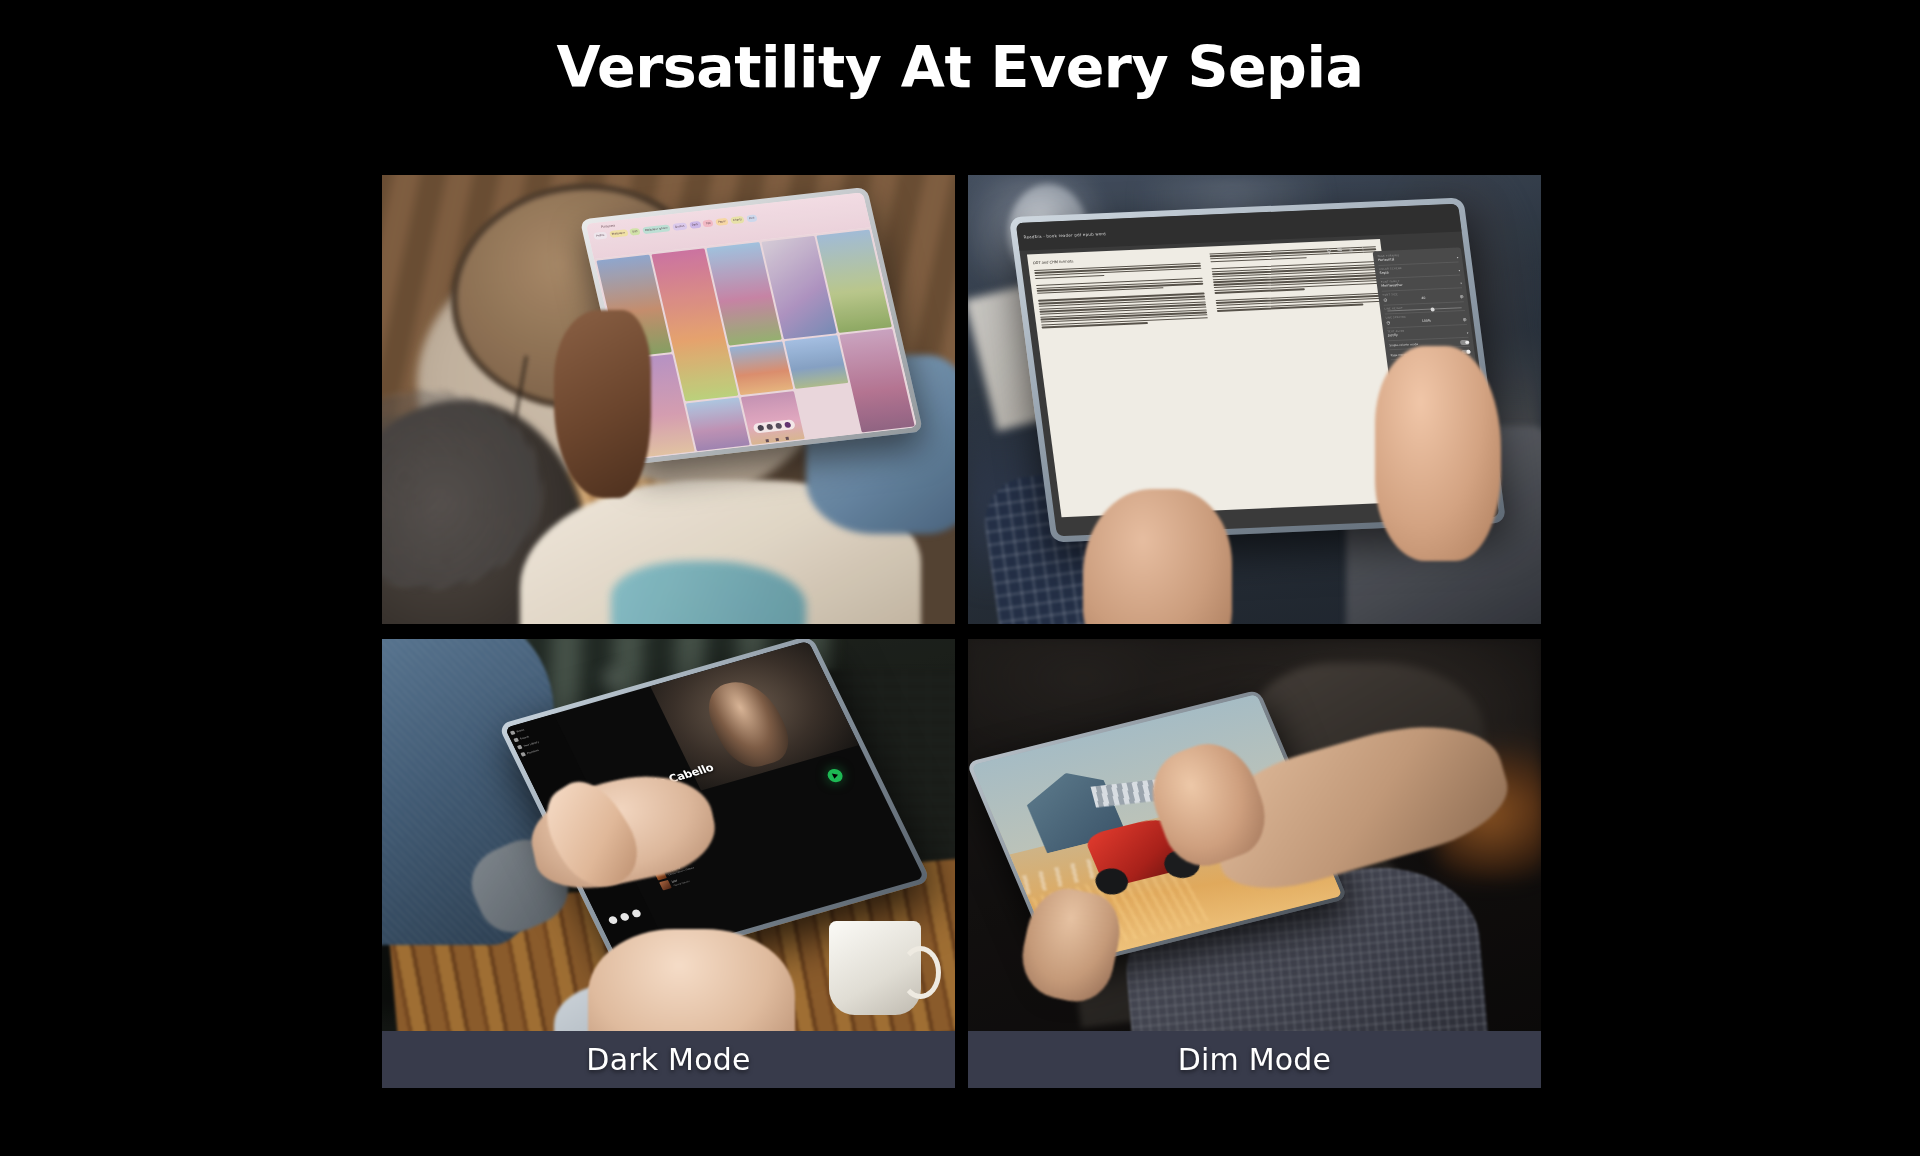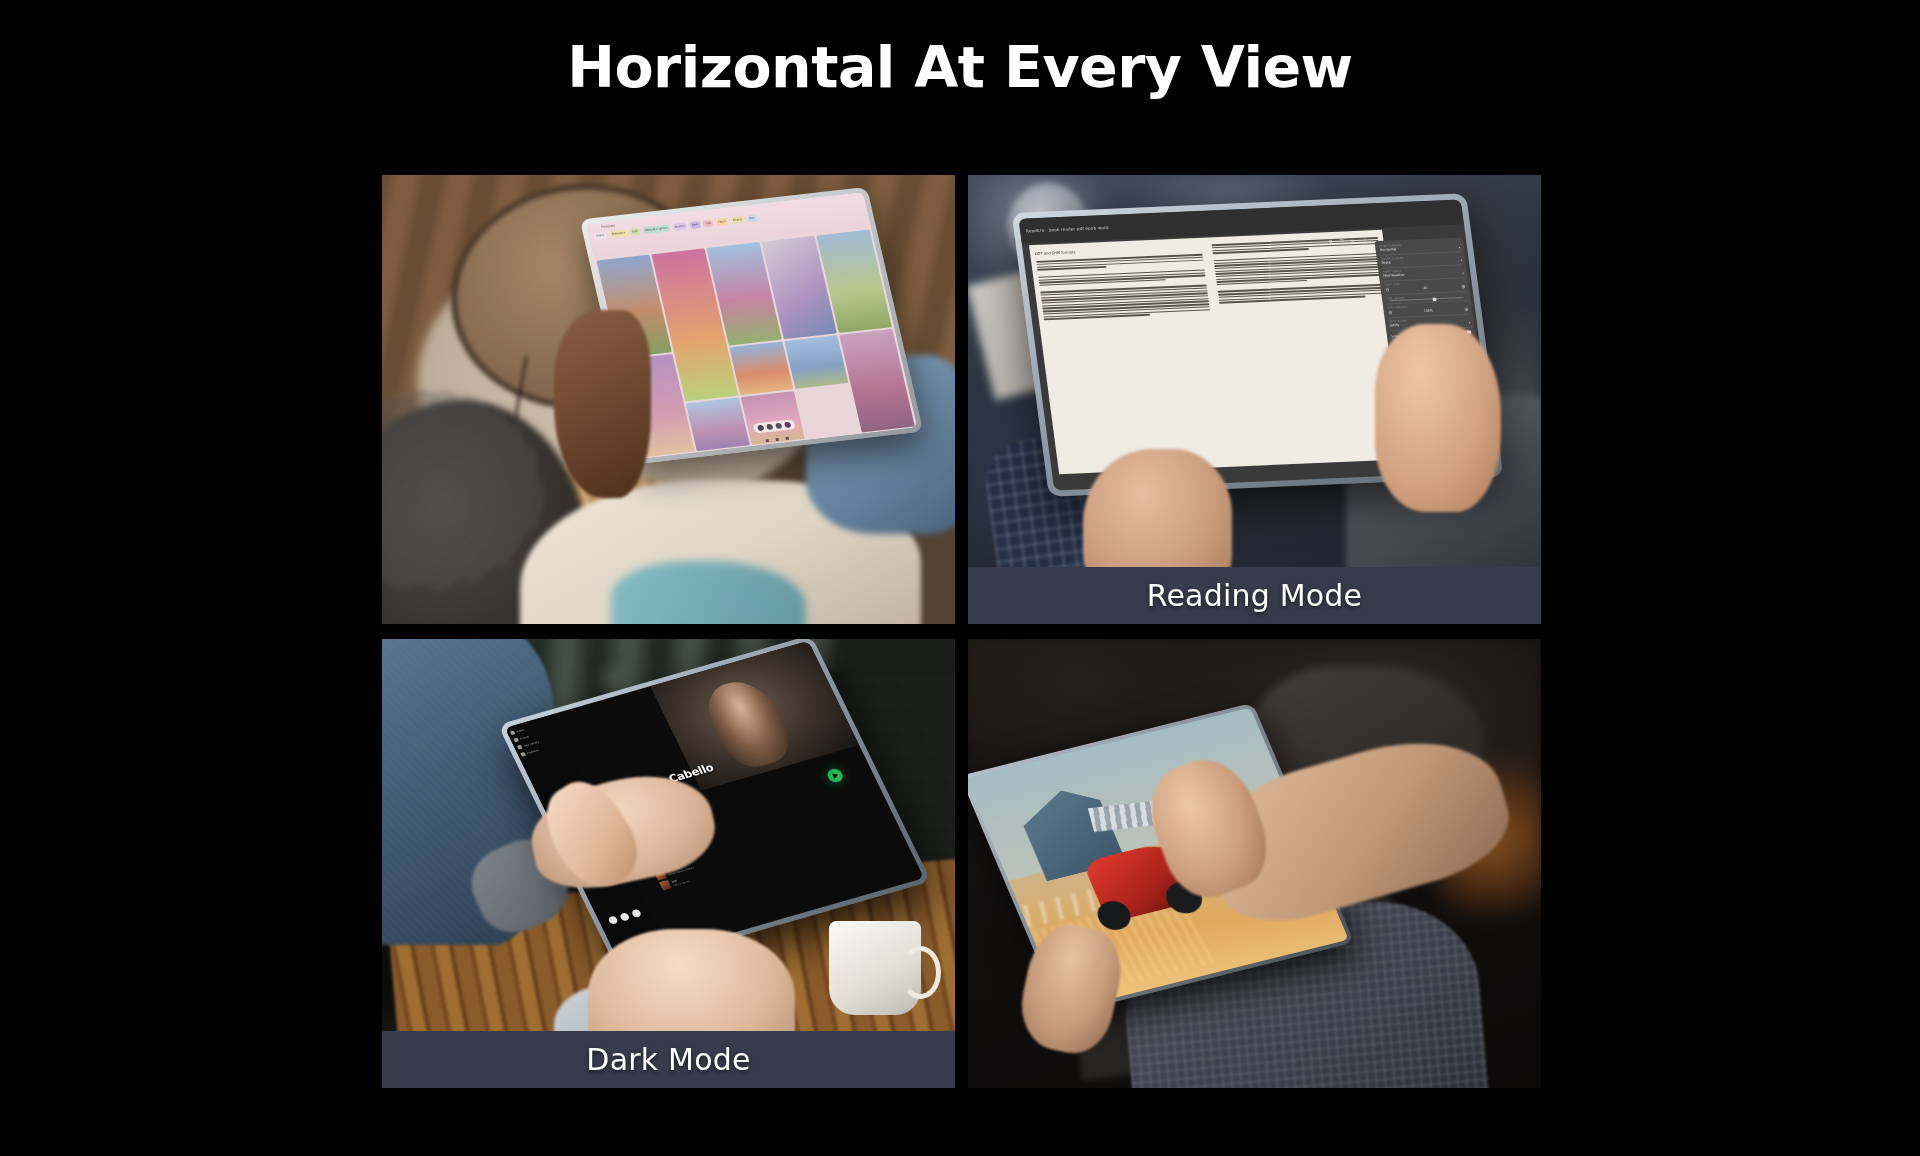--- a/index.html
+++ b/index.html
@@ -775,21 +775,21 @@
   }
 
   
   .tone-eye   { position:absolute; inset:0; background: rgba(255,214,170,0.05); pointer-events:none; }
   .tone-read  { position:absolute; inset:0; background: rgba(20,28,44,0.10); pointer-events:none; }
   .tone-dark  { position:absolute; inset:0; background: rgba(0,0,0,0.18); pointer-events:none; }
 </style>
 </head>
 <body>
 
-<div class="page-title">Horizontal At Every View</div>
+<div class="page-title">Versatility At Every Sepia</div>
 
 <div class="grid">
 
   <div class="card">
     <div class="card-photo">
       <div class="scene-eye">
         <div class="eye-floor"></div>
         <div class="eye-rug"></div>
         <div class="eye-table"></div>
         <div class="eye-table-leg"></div>
@@ -991,23 +991,20 @@
             </div>
           </div>
         </div>
 
         <div class="read-plaid"></div>
         <div class="read-hand-l"></div>
         <div class="read-hand-r"></div>
         <div class="tone-read"></div>
       </div>
     </div>
-    <div class="caption-bar">
-      <span class="caption-text">Reading Mode</span>
-    </div>
   </div>
 
   <div class="card">
     <div class="card-photo">
       <div class="scene-dark">
         <div class="dk-window"></div>
         <div class="dk-bokeh"></div>
         <div class="dk-brick"></div>
         <div class="dk-bench-shadow"></div>
         <div class="dk-bench"></div>
@@ -1127,15 +1124,18 @@
             <div class="dim-car"></div>
           </div>
         </div>
 
         <div class="dim-arm"></div>
         <div class="dim-hand"></div>
         <div class="dim-hand-l"></div>
         <div class="dim-veil"></div>
       </div>
     </div>
+    <div class="caption-bar">
+      <span class="caption-text">Dim Mode</span>
+    </div>
   </div>
 
 </div>
 
 </body></html>

